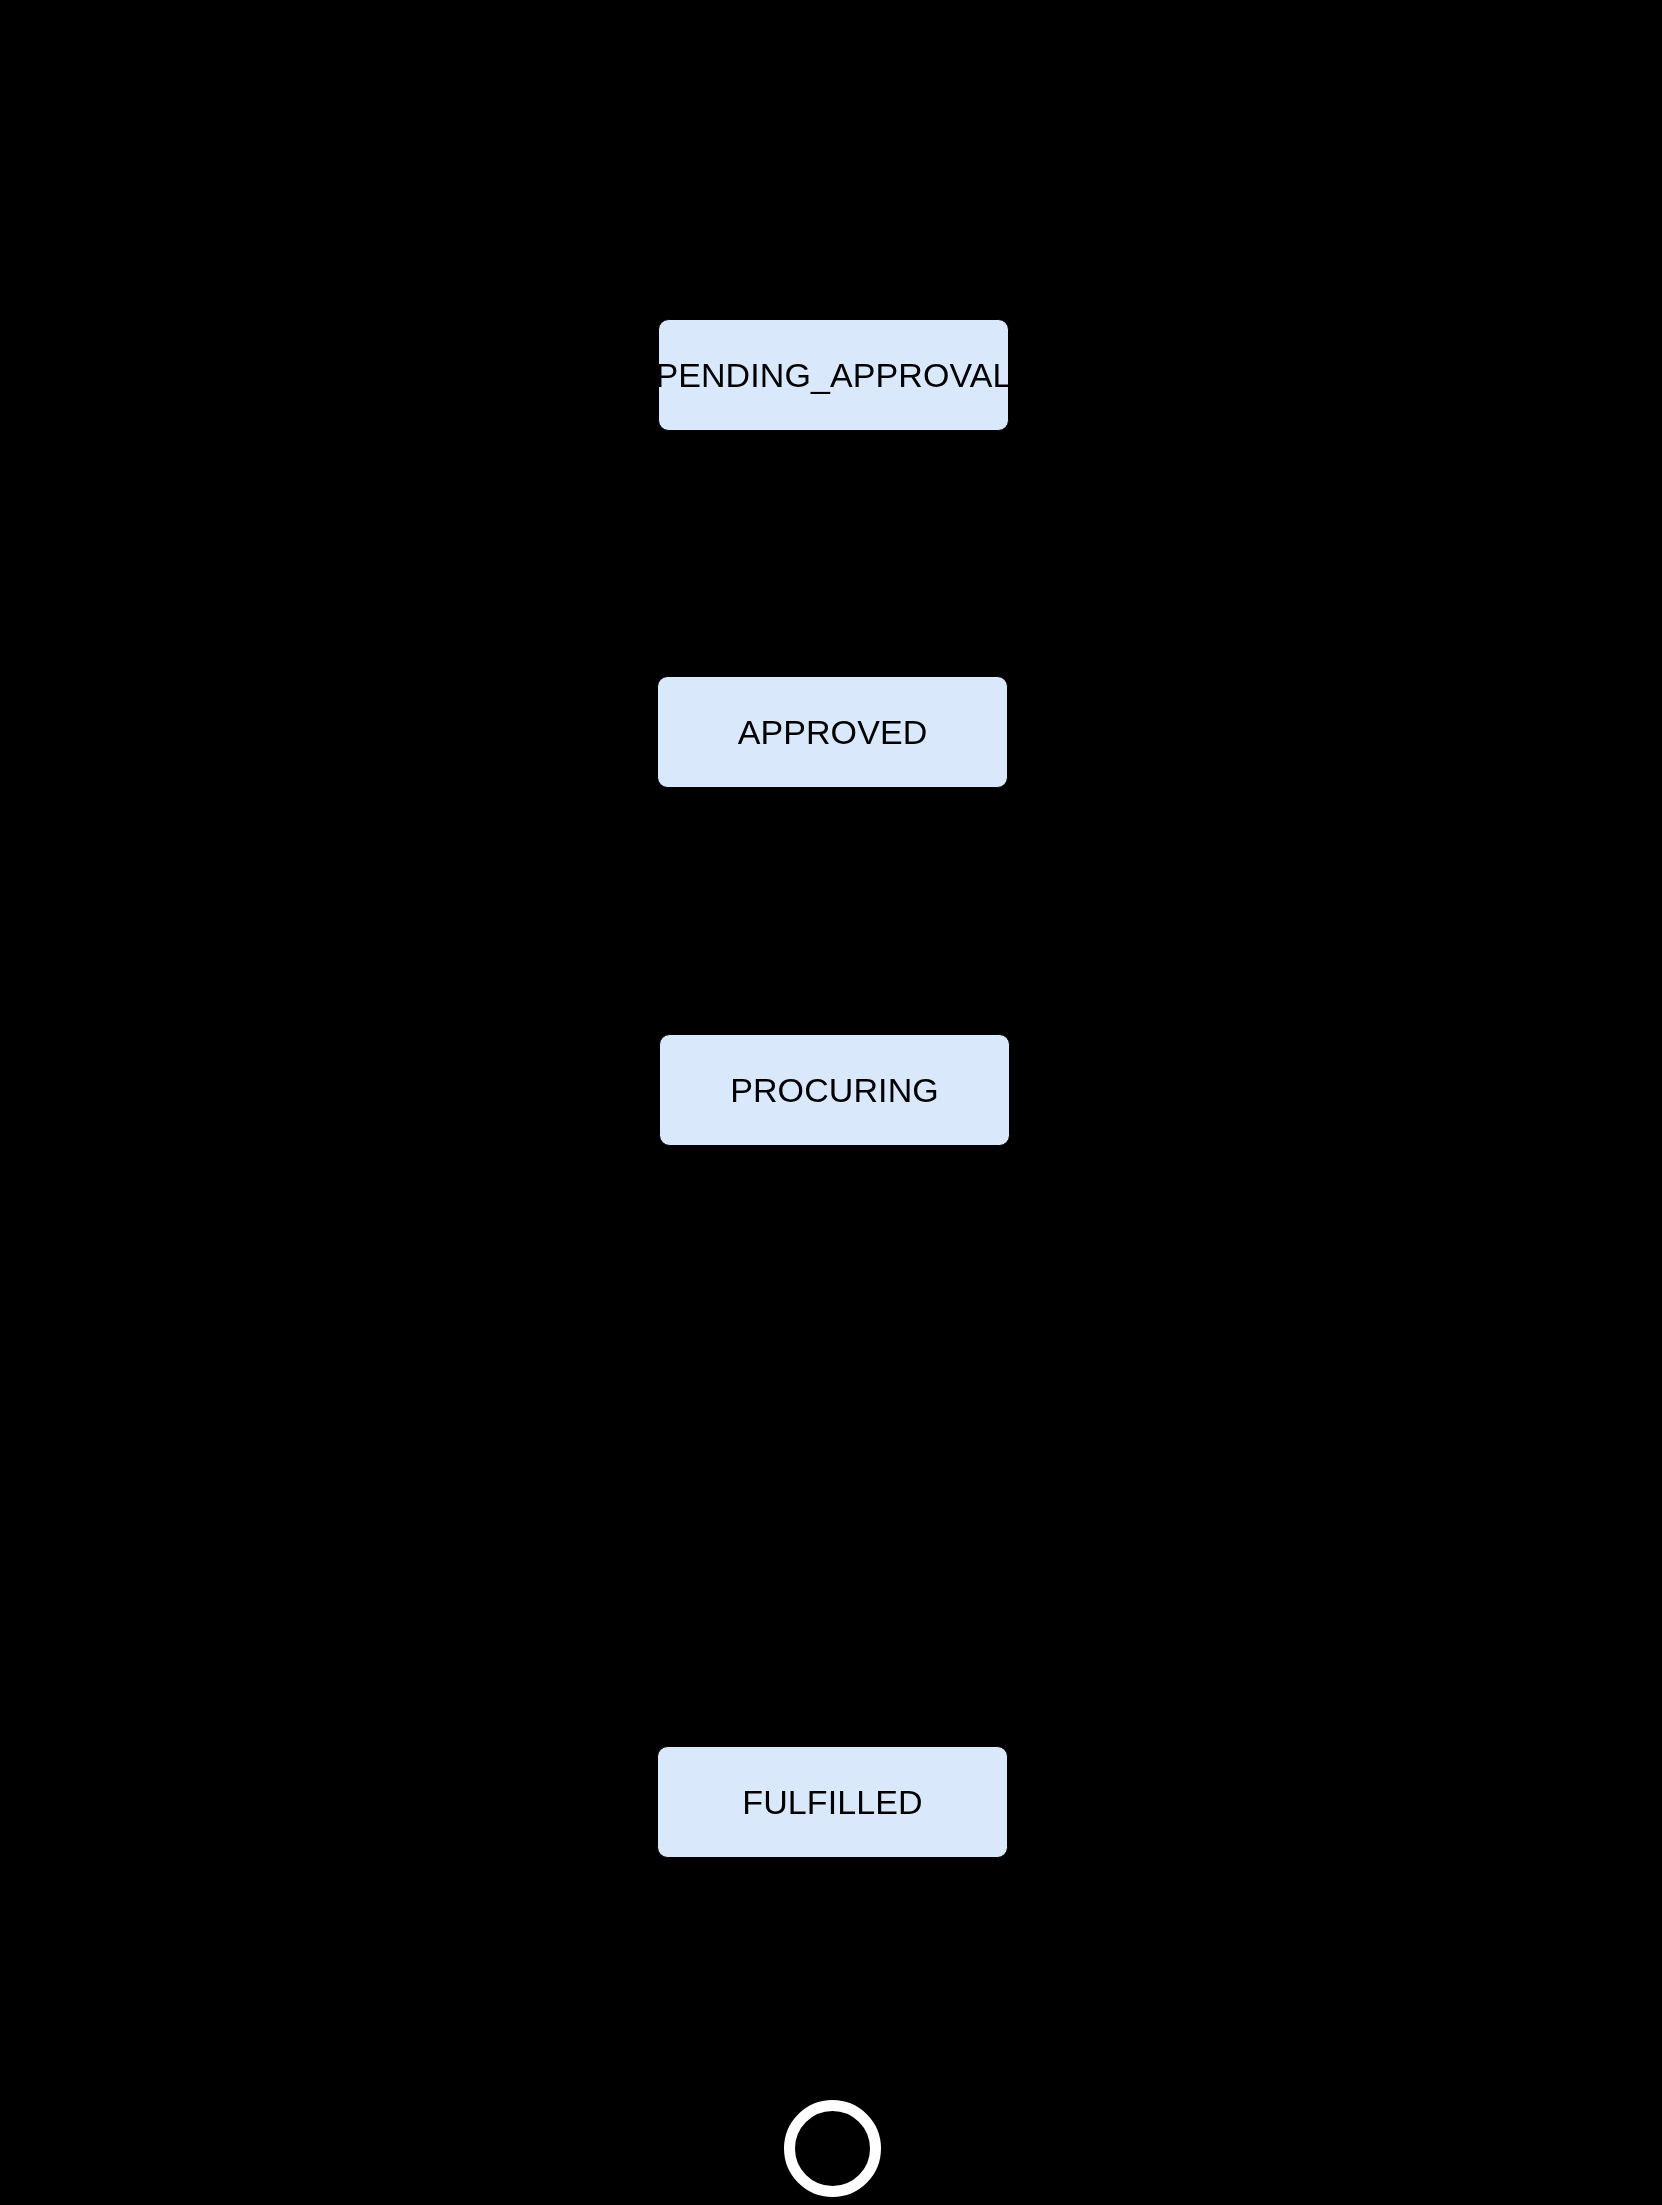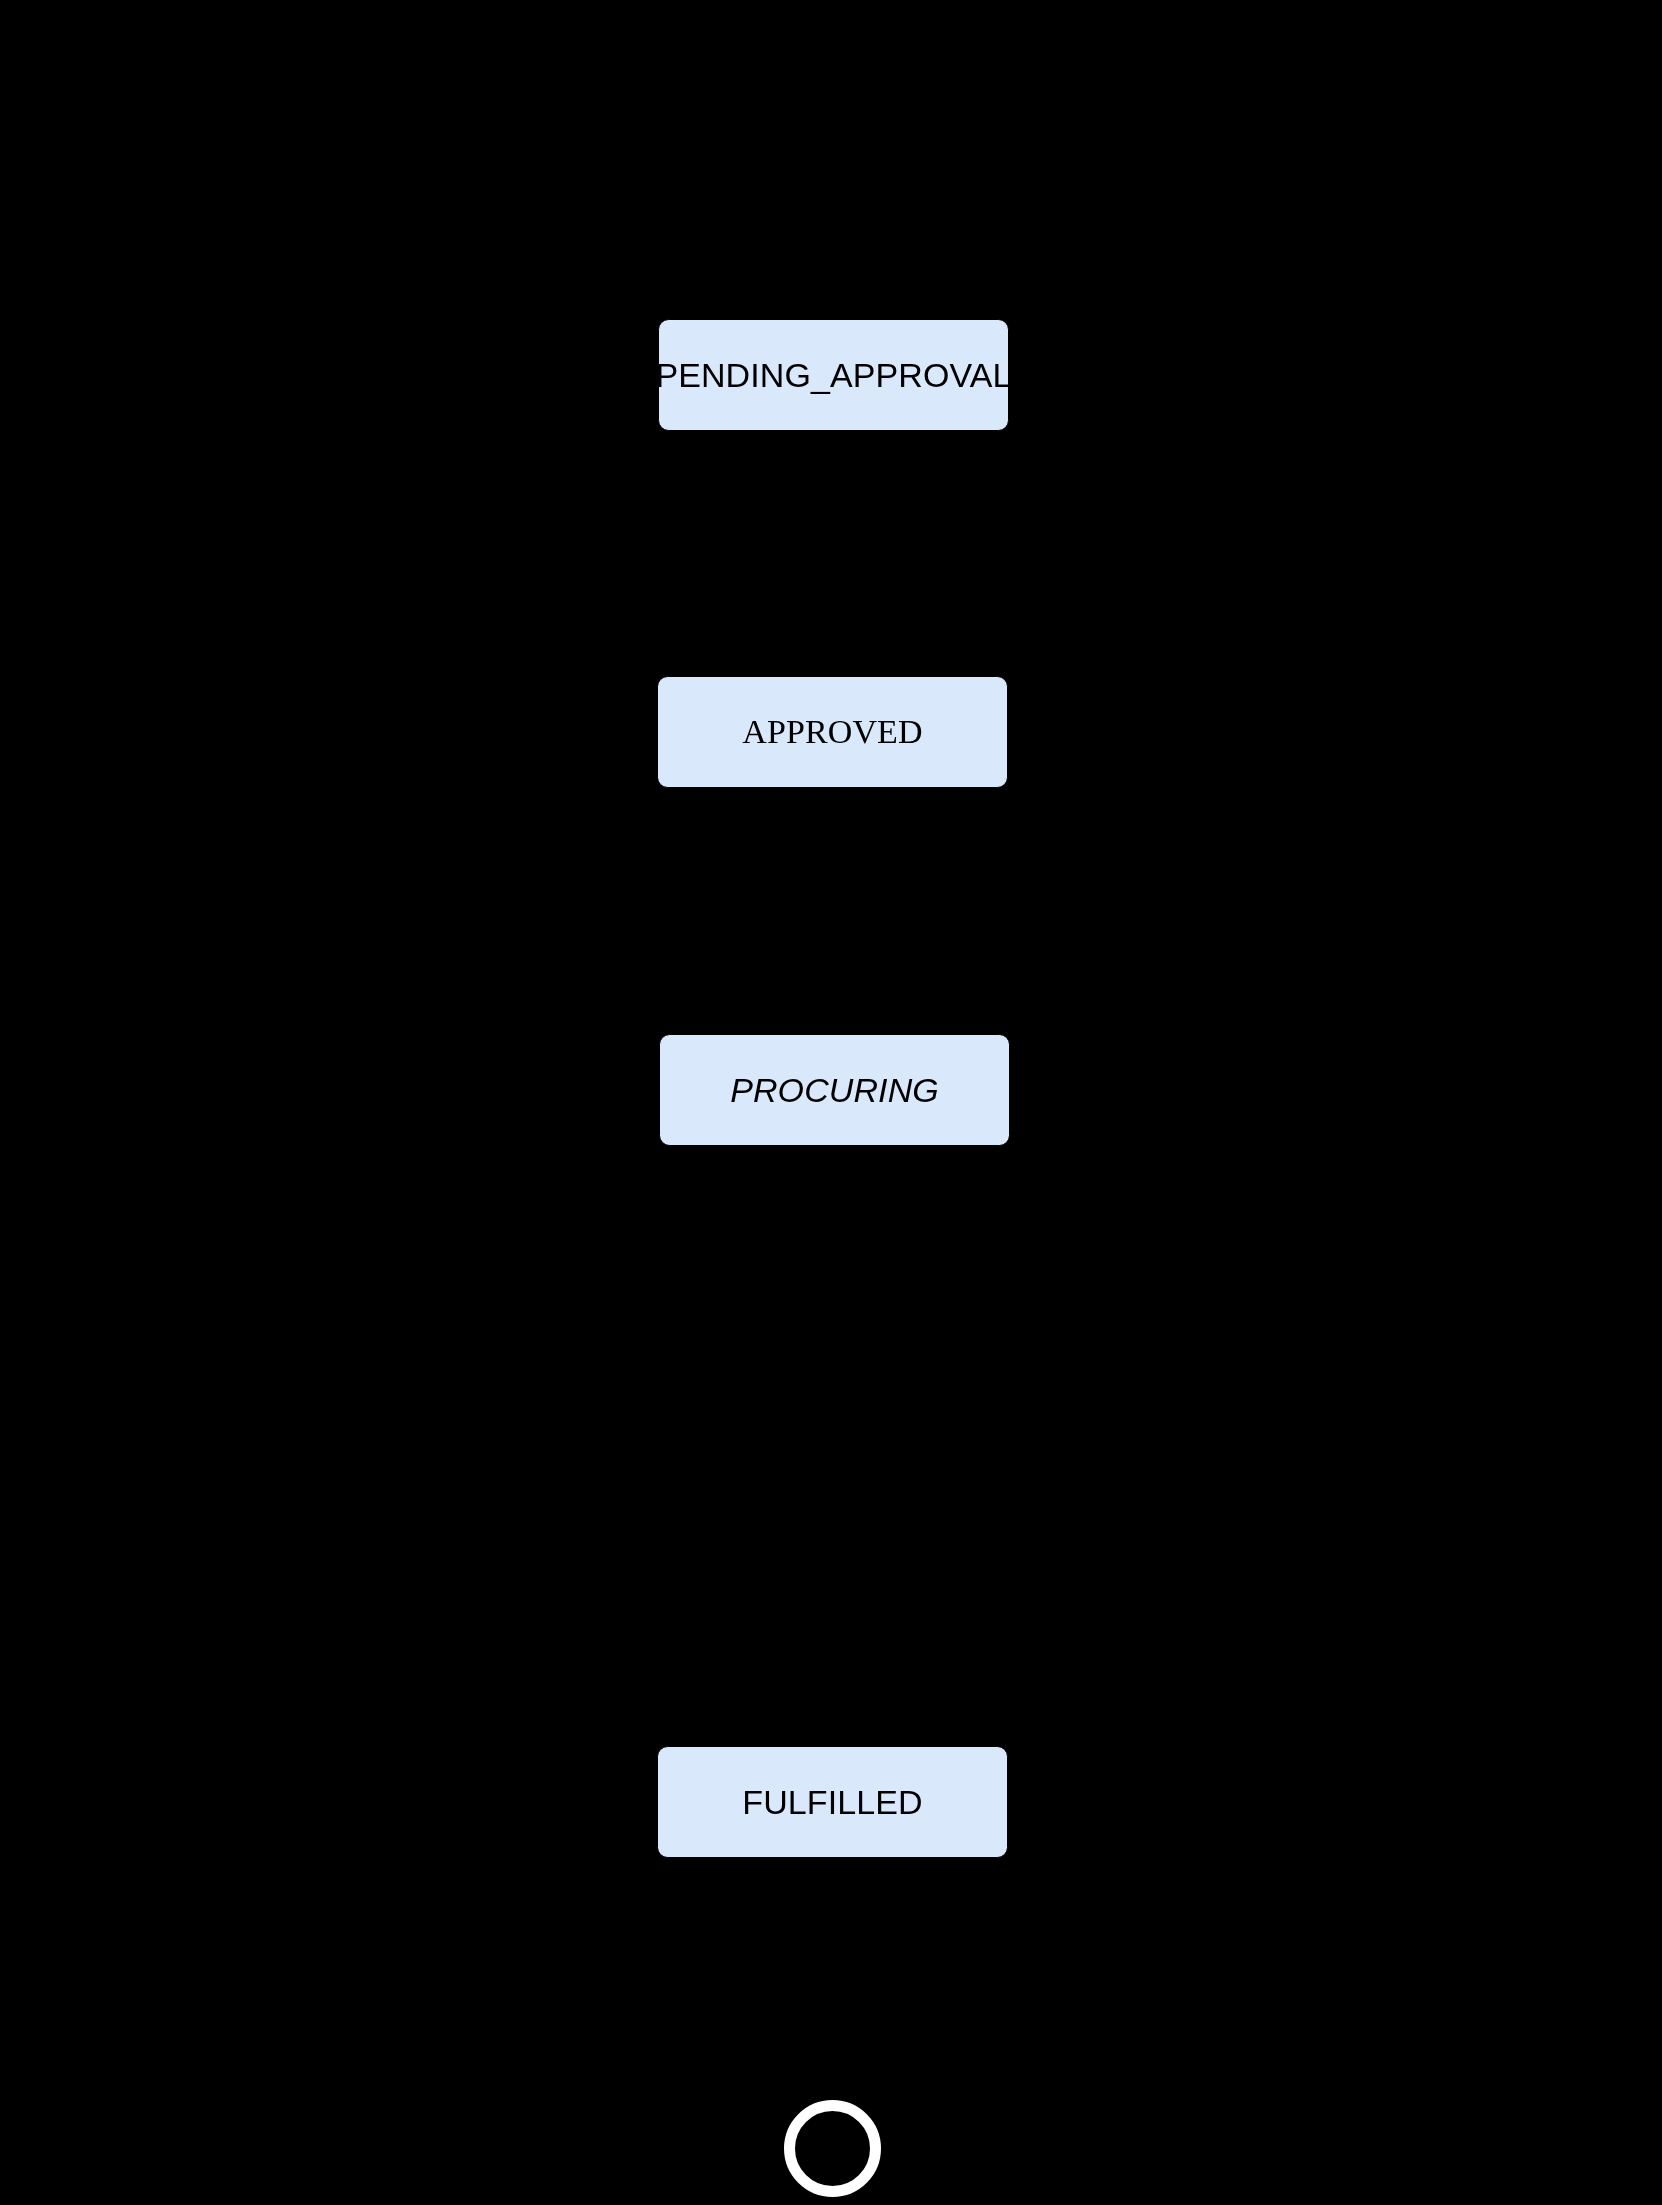--- a/index.html
+++ b/index.html
@@ -94,25 +94,25 @@
   <div class="edge-line" style="top:1502px; height:233px;"></div>
   <div class="edge-arrow" style="top:1735px;"></div>
 
   <div class="edge-line" style="top:1858px; height:230px;"></div>
   <div class="edge-arrow" style="top:2088px;"></div>
 
   <div class="state-node" style="left:658px; top:319px; width:351px; height:112px;">
     <span class="node-label">PENDING_APPROVAL</span>
   </div>
 
-  <div class="state-node" style="left:657px; top:676px; width:351px; height:112px;font-family:Liberation Serif, serif;">
+  <div class="state-node" style="left:657px; top:676px; width:351px; height:112px;">
     <span class="node-label">APPROVED</span>
   </div>
 
-  <div class="state-node" style="left:659px; top:1034px; width:351px; height:112px;font-style:italic;">
+  <div class="state-node" style="left:659px; top:1034px; width:351px; height:112px;">
     <span class="node-label">PROCURING</span>
   </div>
 
 
   <div class="state-node" style="left:657px; top:1746px; width:351px; height:112px;">
     <span class="node-label">FULFILLED</span>
   </div>
 
   <div class="terminal-node" style="left:784px; top:2100px; width:97px; height:97px;"></div>
 

